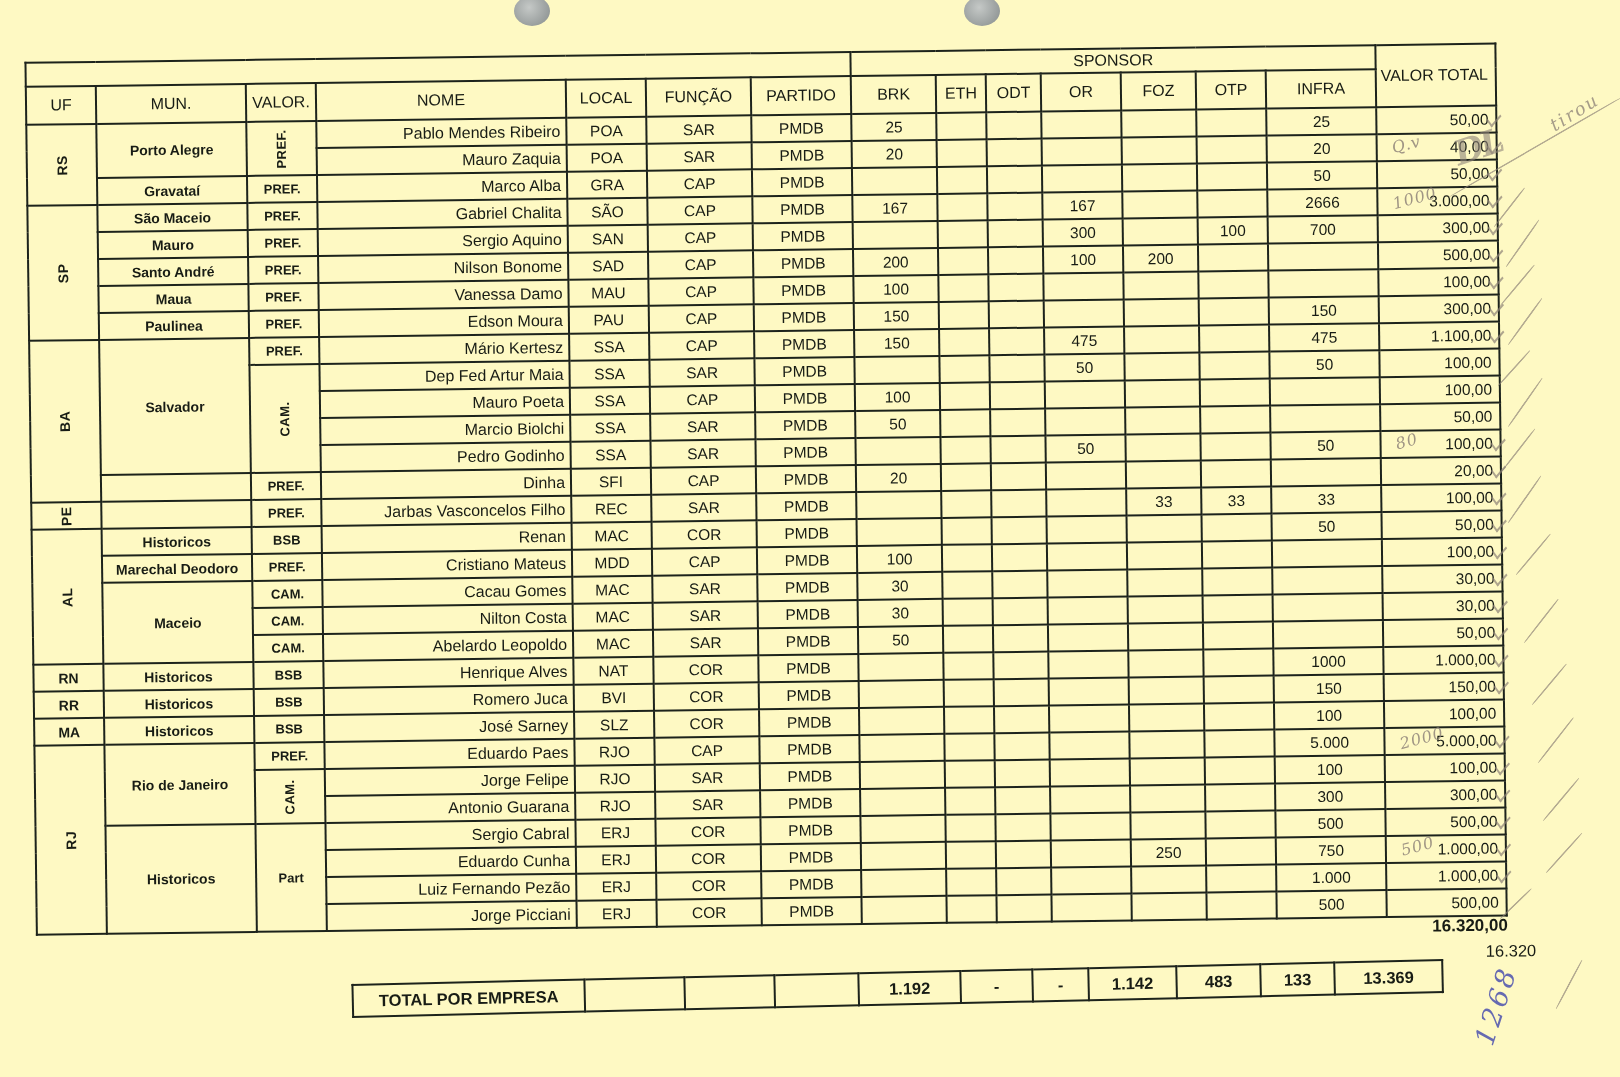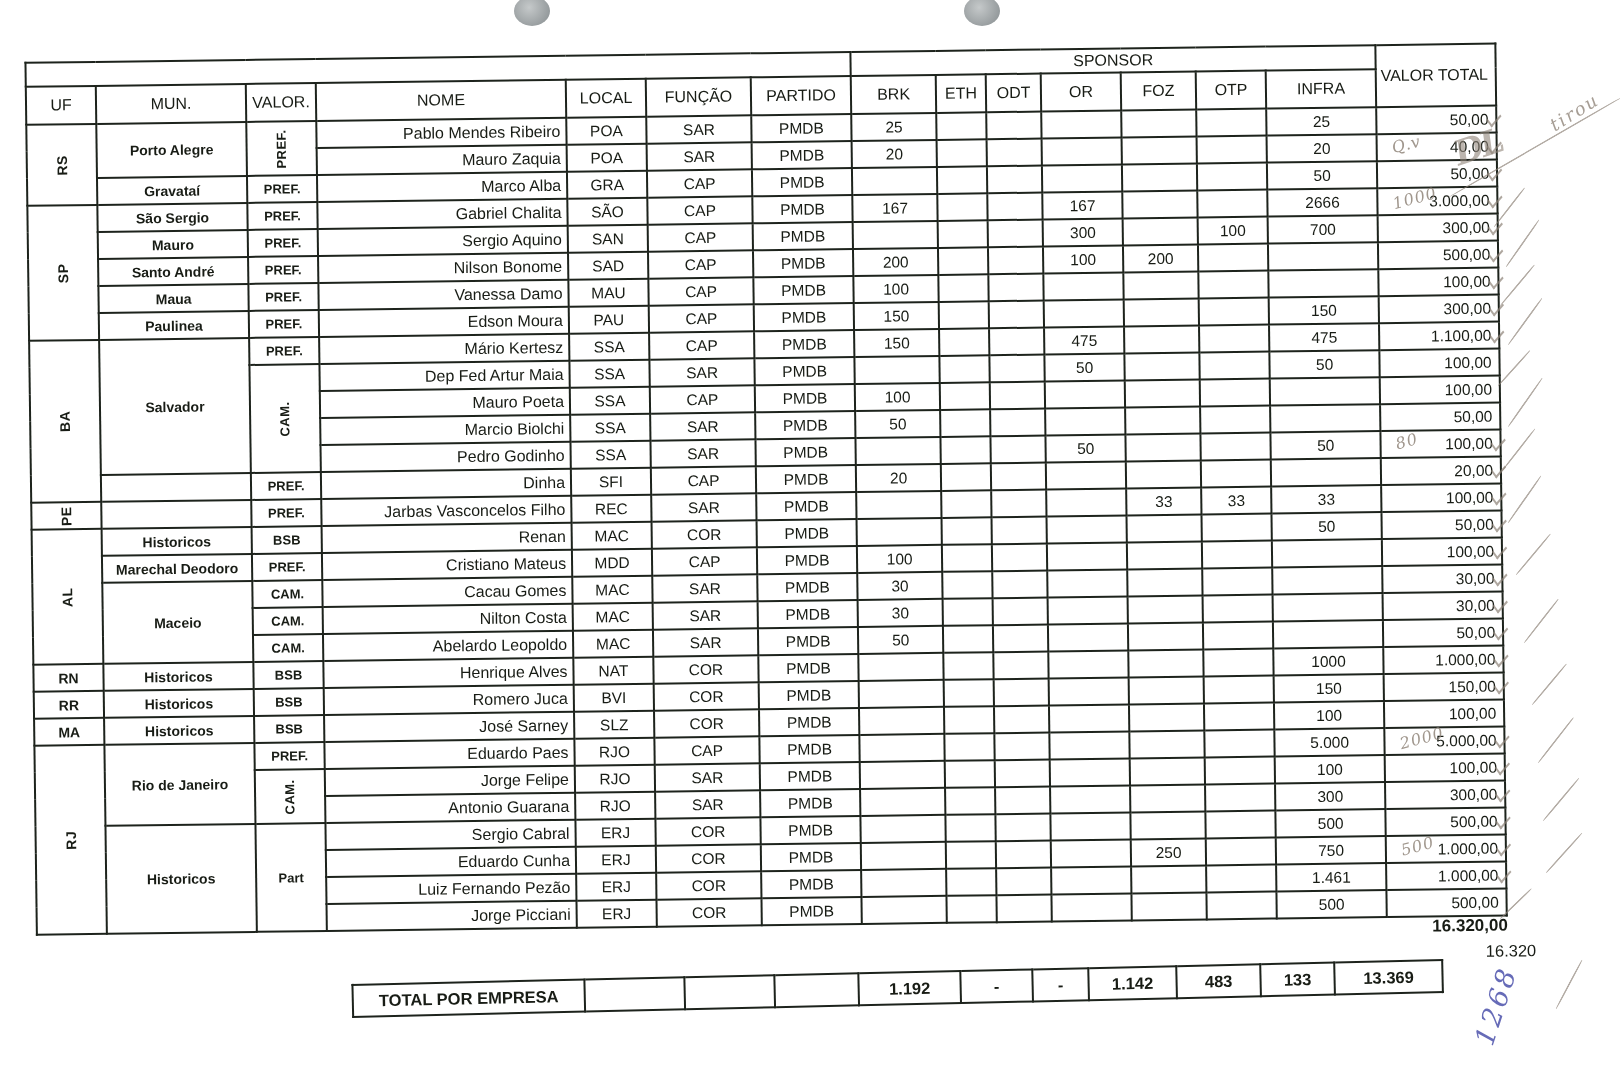--- a/index.html
+++ b/index.html
@@ -1,16 +1,16 @@
 <!DOCTYPE html>
 <html><head>
 <meta charset="utf-8">
 <style>
   html,body{margin:0;padding:0;background:#e8e8e6;}
-  .sheet{position:relative;width:1620px;height:1077px;background:#ffffff;overflow:hidden;
+  .sheet{position:relative;width:1620px;height:1077px;background:#fef9c3;overflow:hidden;
          font-family:"Liberation Sans",sans-serif;color:#181c15;}
   .tilt{position:absolute;left:0;top:0;width:1620px;height:1077px;
         transform:rotate(-0.75deg);transform-origin:780px 480px;}
 
   
   .hole{position:absolute;top:-4px;width:36px;height:30px;border-radius:50%;
         background:radial-gradient(circle at 42% 38%, #c2c6c7, #8f9597 75%);opacity:.95;}
   .hole.h1{left:514px;} .hole.h2{left:964px;}
 
   
@@ -157,21 +157,21 @@
             <td class="c-eth"><span></span></td>
             <td class="c-odt"><span></span></td>
             <td class="c-or"><span></span></td>
             <td class="c-foz"><span></span></td>
             <td class="c-otp"><span></span></td>
             <td class="c-infra"><span>50</span></td>
             <td class="c-valor"><span>50,00</span><i class="tick"></i></td>
           </tr>
           <tr>
             <td class="c-uf" rowspan="5"><span class="vrot">SP</span></td>
-            <td class="c-mun"><span>São Sergio</span></td>
+            <td class="c-mun"><span>São Maceio</span></td>
             <td class="c-carg"><span>PREF.</span></td>
             <td class="c-nome"><span>Gabriel Chalita</span></td>
             <td class="c-local"><span>SÃO</span></td>
             <td class="c-fun"><span>CAP</span></td>
             <td class="c-part"><span>PMDB</span></td>
             <td class="c-brk"><span>167</span></td>
             <td class="c-eth"><span></span></td>
             <td class="c-odt"><span></span></td>
             <td class="c-or"><span>167</span></td>
             <td class="c-foz"><span></span></td>
@@ -560,21 +560,21 @@
             <td class="c-nome"><span>Luiz Fernando Pezão</span></td>
             <td class="c-local"><span>ERJ</span></td>
             <td class="c-fun"><span>COR</span></td>
             <td class="c-part"><span>PMDB</span></td>
             <td class="c-brk"><span></span></td>
             <td class="c-eth"><span></span></td>
             <td class="c-odt"><span></span></td>
             <td class="c-or"><span></span></td>
             <td class="c-foz"><span></span></td>
             <td class="c-otp"><span></span></td>
-            <td class="c-infra"><span>1.461</span></td>
+            <td class="c-infra"><span>1.000</span></td>
             <td class="c-valor"><span>1.000,00</span><i class="tick"></i></td>
           </tr>
           <tr>
             <td class="c-nome"><span>Jorge Picciani</span></td>
             <td class="c-local"><span>ERJ</span></td>
             <td class="c-fun"><span>COR</span></td>
             <td class="c-part"><span>PMDB</span></td>
             <td class="c-brk"><span></span></td>
             <td class="c-eth"><span></span></td>
             <td class="c-odt"><span></span></td>

